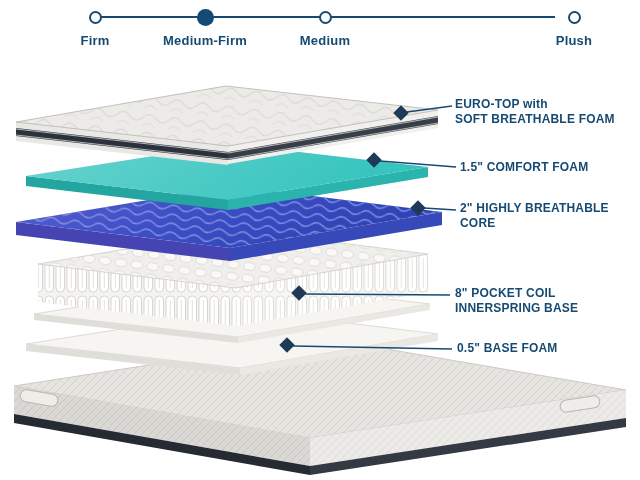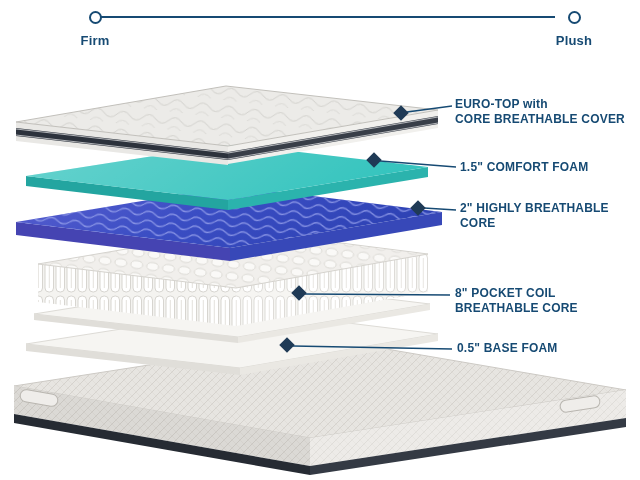--- a/index.html
+++ b/index.html
@@ -43,21 +43,33 @@
   <div class="scale">
     <div class="scale-line"></div>
 
     <div class="opt" style="left:95px">
       <div class="dot-wrap">
           <span class="dot"></span>
         </div>
       <span class="lbl">Firm</span>
     </div>
 
-
+    <div class="opt selected" style="left:205px">
+      <div class="dot-wrap">
+          <span class="dot"></span>
+        </div>
+      <span class="lbl">Medium-Firm</span>
+    </div>
+
+    <div class="opt" style="left:325px">
+      <div class="dot-wrap">
+          <span class="dot"></span>
+        </div>
+      <span class="lbl">Medium</span>
+    </div>
 
 
     <div class="opt" style="left:574px">
       <div class="dot-wrap">
           <span class="dot"></span>
         </div>
       <span class="lbl">Plush</span>
     </div>
   </div>
 
@@ -166,34 +178,34 @@
       <line class="cline" x1="305" y1="294" x2="450" y2="295"></line>
       <rect class="diamond" x="293.5" y="287.5" width="11" height="11" transform="rotate(45 299 293)"></rect>
 
       <line class="cline" x1="293" y1="346" x2="452" y2="349"></line>
       <rect class="diamond" x="281.5" y="339.5" width="11" height="11" transform="rotate(45 287 345)"></rect>
     </g>
   </svg>
 
   <div class="callout" style="left:455px;top:97px">
     <div>EURO-TOP with</div>
-    <div>CORE BREATHABLE COVER</div>
+    <div>SOFT BREATHABLE FOAM</div>
   </div>
 
   <div class="callout" style="left:460px;top:160px">
     <div>1.5" COMFORT FOAM</div>
   </div>
 
   <div class="callout" style="left:460px;top:201px">
     <div>2" HIGHLY BREATHABLE</div>
     <div>CORE</div>
   </div>
 
   <div class="callout" style="left:455px;top:286px">
     <div>8" POCKET COIL</div>
-    <div>BREATHABLE CORE</div>
+    <div>INNERSPRING BASE</div>
   </div>
 
   <div class="callout" style="left:457px;top:341px">
     <div>0.5" BASE FOAM</div>
   </div>
 
 </div>
 
 </body></html>

